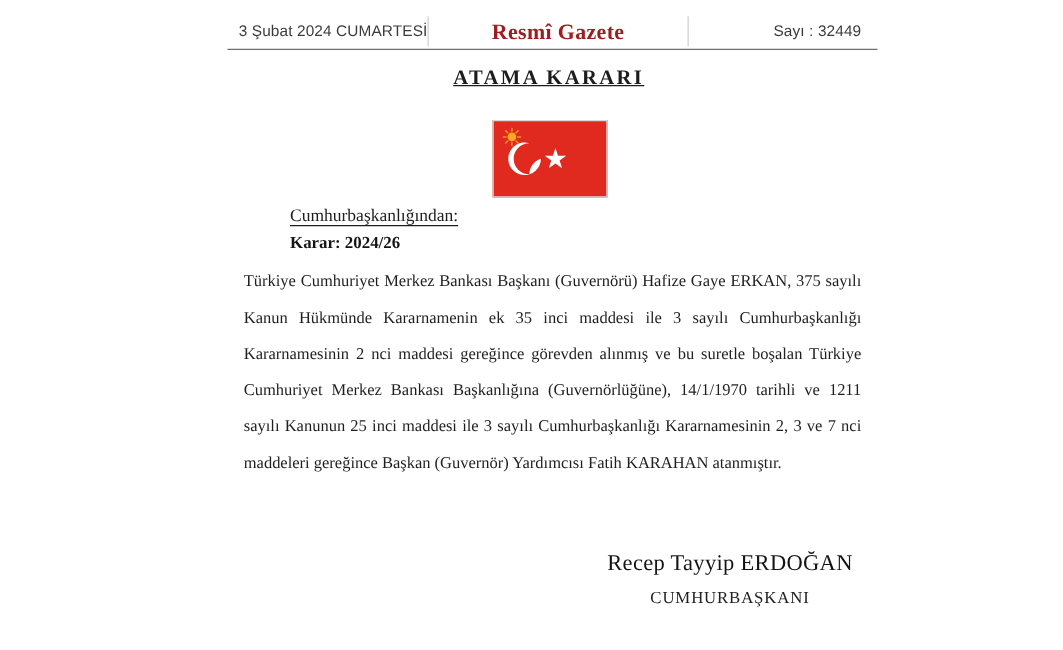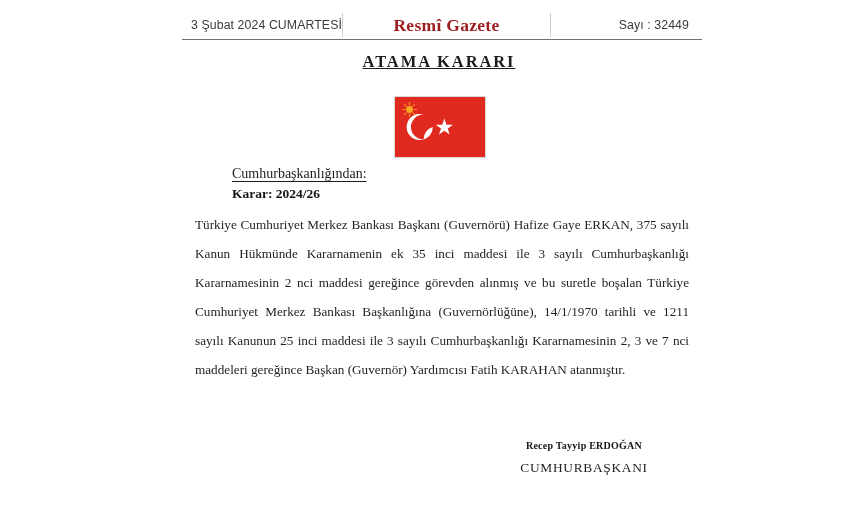--- a/index.html
+++ b/index.html
@@ -157,22 +157,22 @@
 
   
   #signature-block {
     position: absolute;
     left: 400px;
     top: 440px;
     width: 340px;
     text-align: center;
   }
   #signer-name {
-    font-size: 10px;
-    font-weight: bold;
+    font-size: 18px;
+    font-weight: normal;
     letter-spacing: 0.25px;
     color: #141414;
   }
   #signer-title {
     margin-top: 9px;
     font-size: 13.4px;
     letter-spacing: 0.7px;
     color: #1f1f1f;
   }
 </style>

